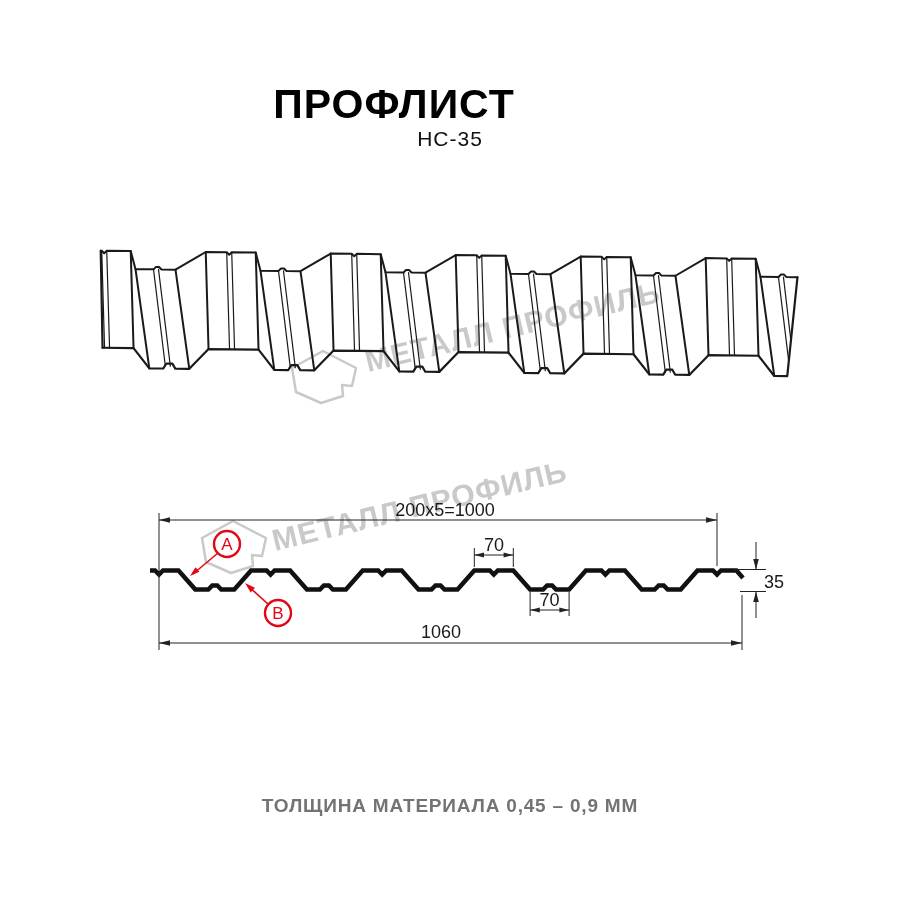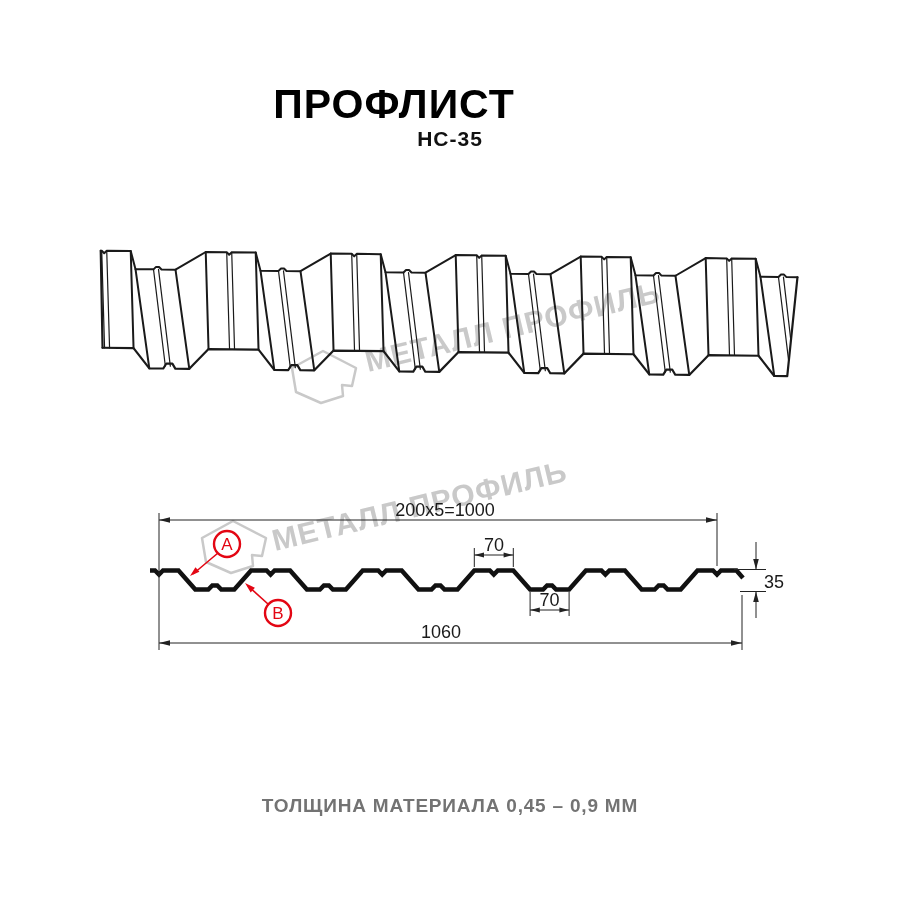--- a/index.html
+++ b/index.html
@@ -1,21 +1,21 @@
 <!DOCTYPE html>
 <html><head>
 <meta charset="utf-8">
 <style>
   html,body{margin:0;padding:0;background:#fff;}
   #canvas{position:relative;width:900px;height:900px;background:#ffffff;overflow:hidden;
           font-family:"Liberation Sans",sans-serif;}
   .title{position:absolute;left:0;top:84px;width:788px;text-align:center;
          font-size:41px;font-weight:700;letter-spacing:1px;color:#000;line-height:1;}
   .subtitle{position:absolute;left:0;top:128px;width:900px;text-align:center;
-         font-size:21px;font-weight:700;letter-spacing:1px;color:#111;line-height:1;}
+         font-size:21px;font-weight:400;letter-spacing:1px;color:#111;line-height:1;}
   .footer{position:absolute;left:0;top:796px;width:900px;text-align:center;
          font-size:19px;font-weight:600;letter-spacing:0.8px;color:#737373;line-height:1;}
   svg text{font-family:"Liberation Sans",sans-serif;}
   .dimtxt{font-size:18px;fill:#1a1a1a;}
   .marktxt{font-size:17px;fill:#e30613;}
   .wmtxt{font-size:30px;font-weight:700;fill:#c9c9c9;letter-spacing:1px;}
 </style>
 </head>
 <body>
 

